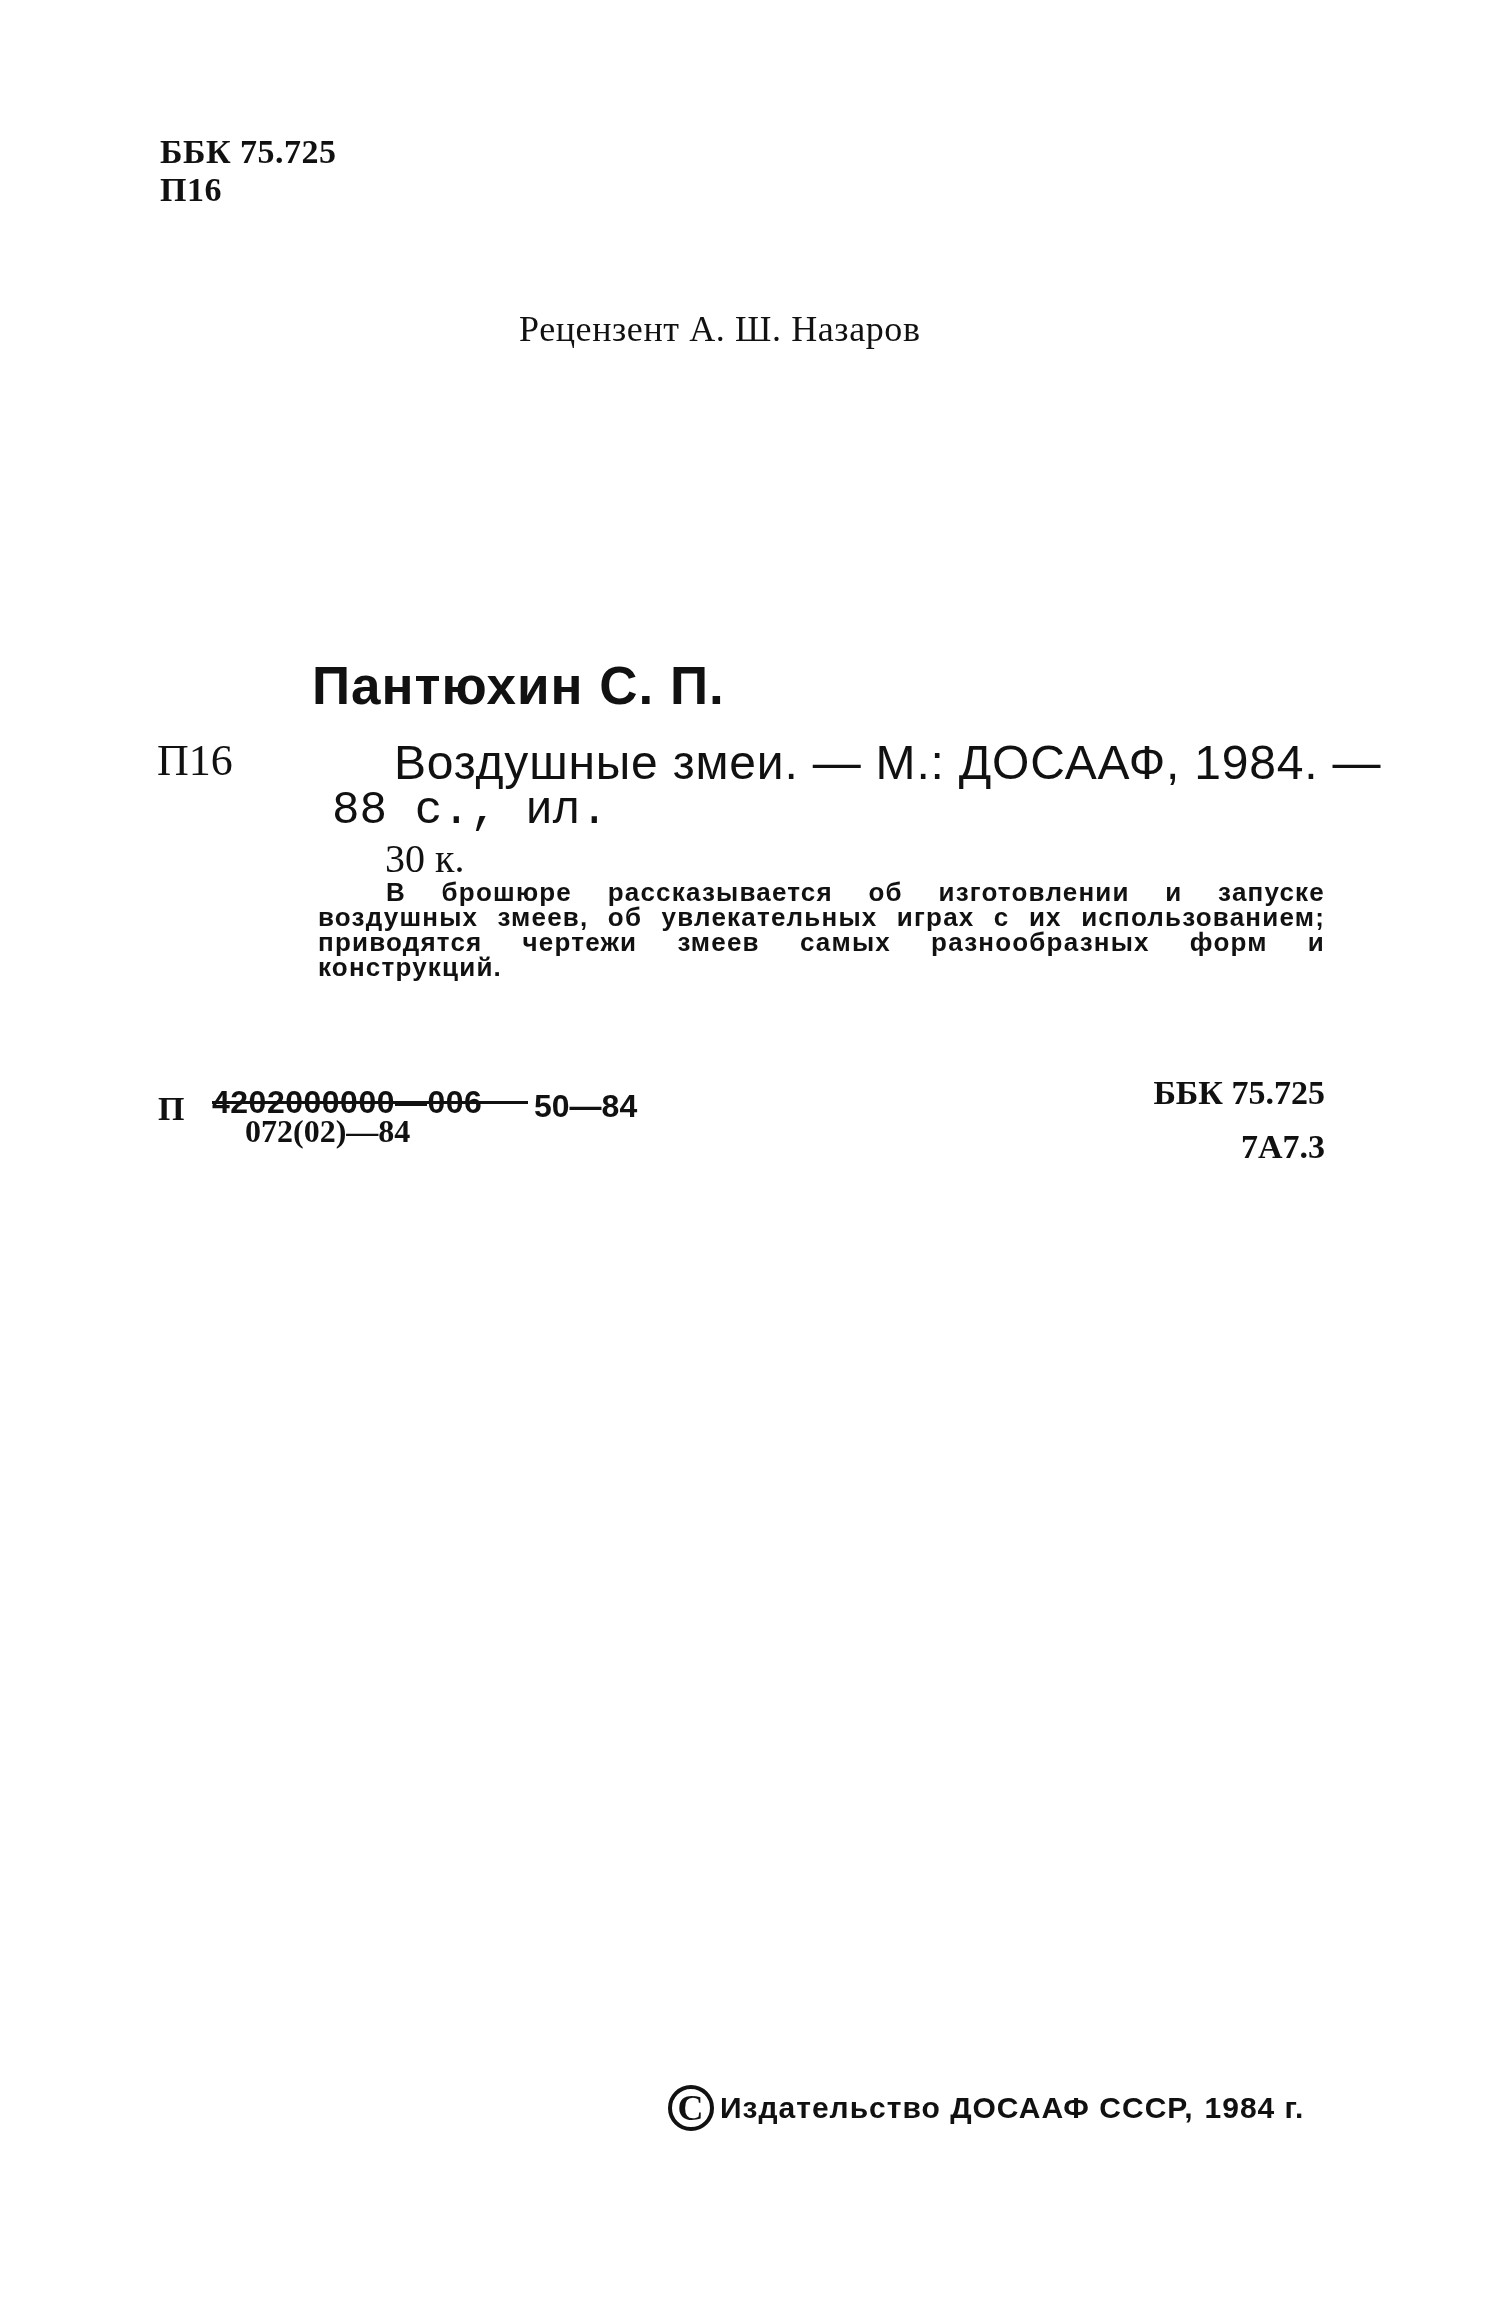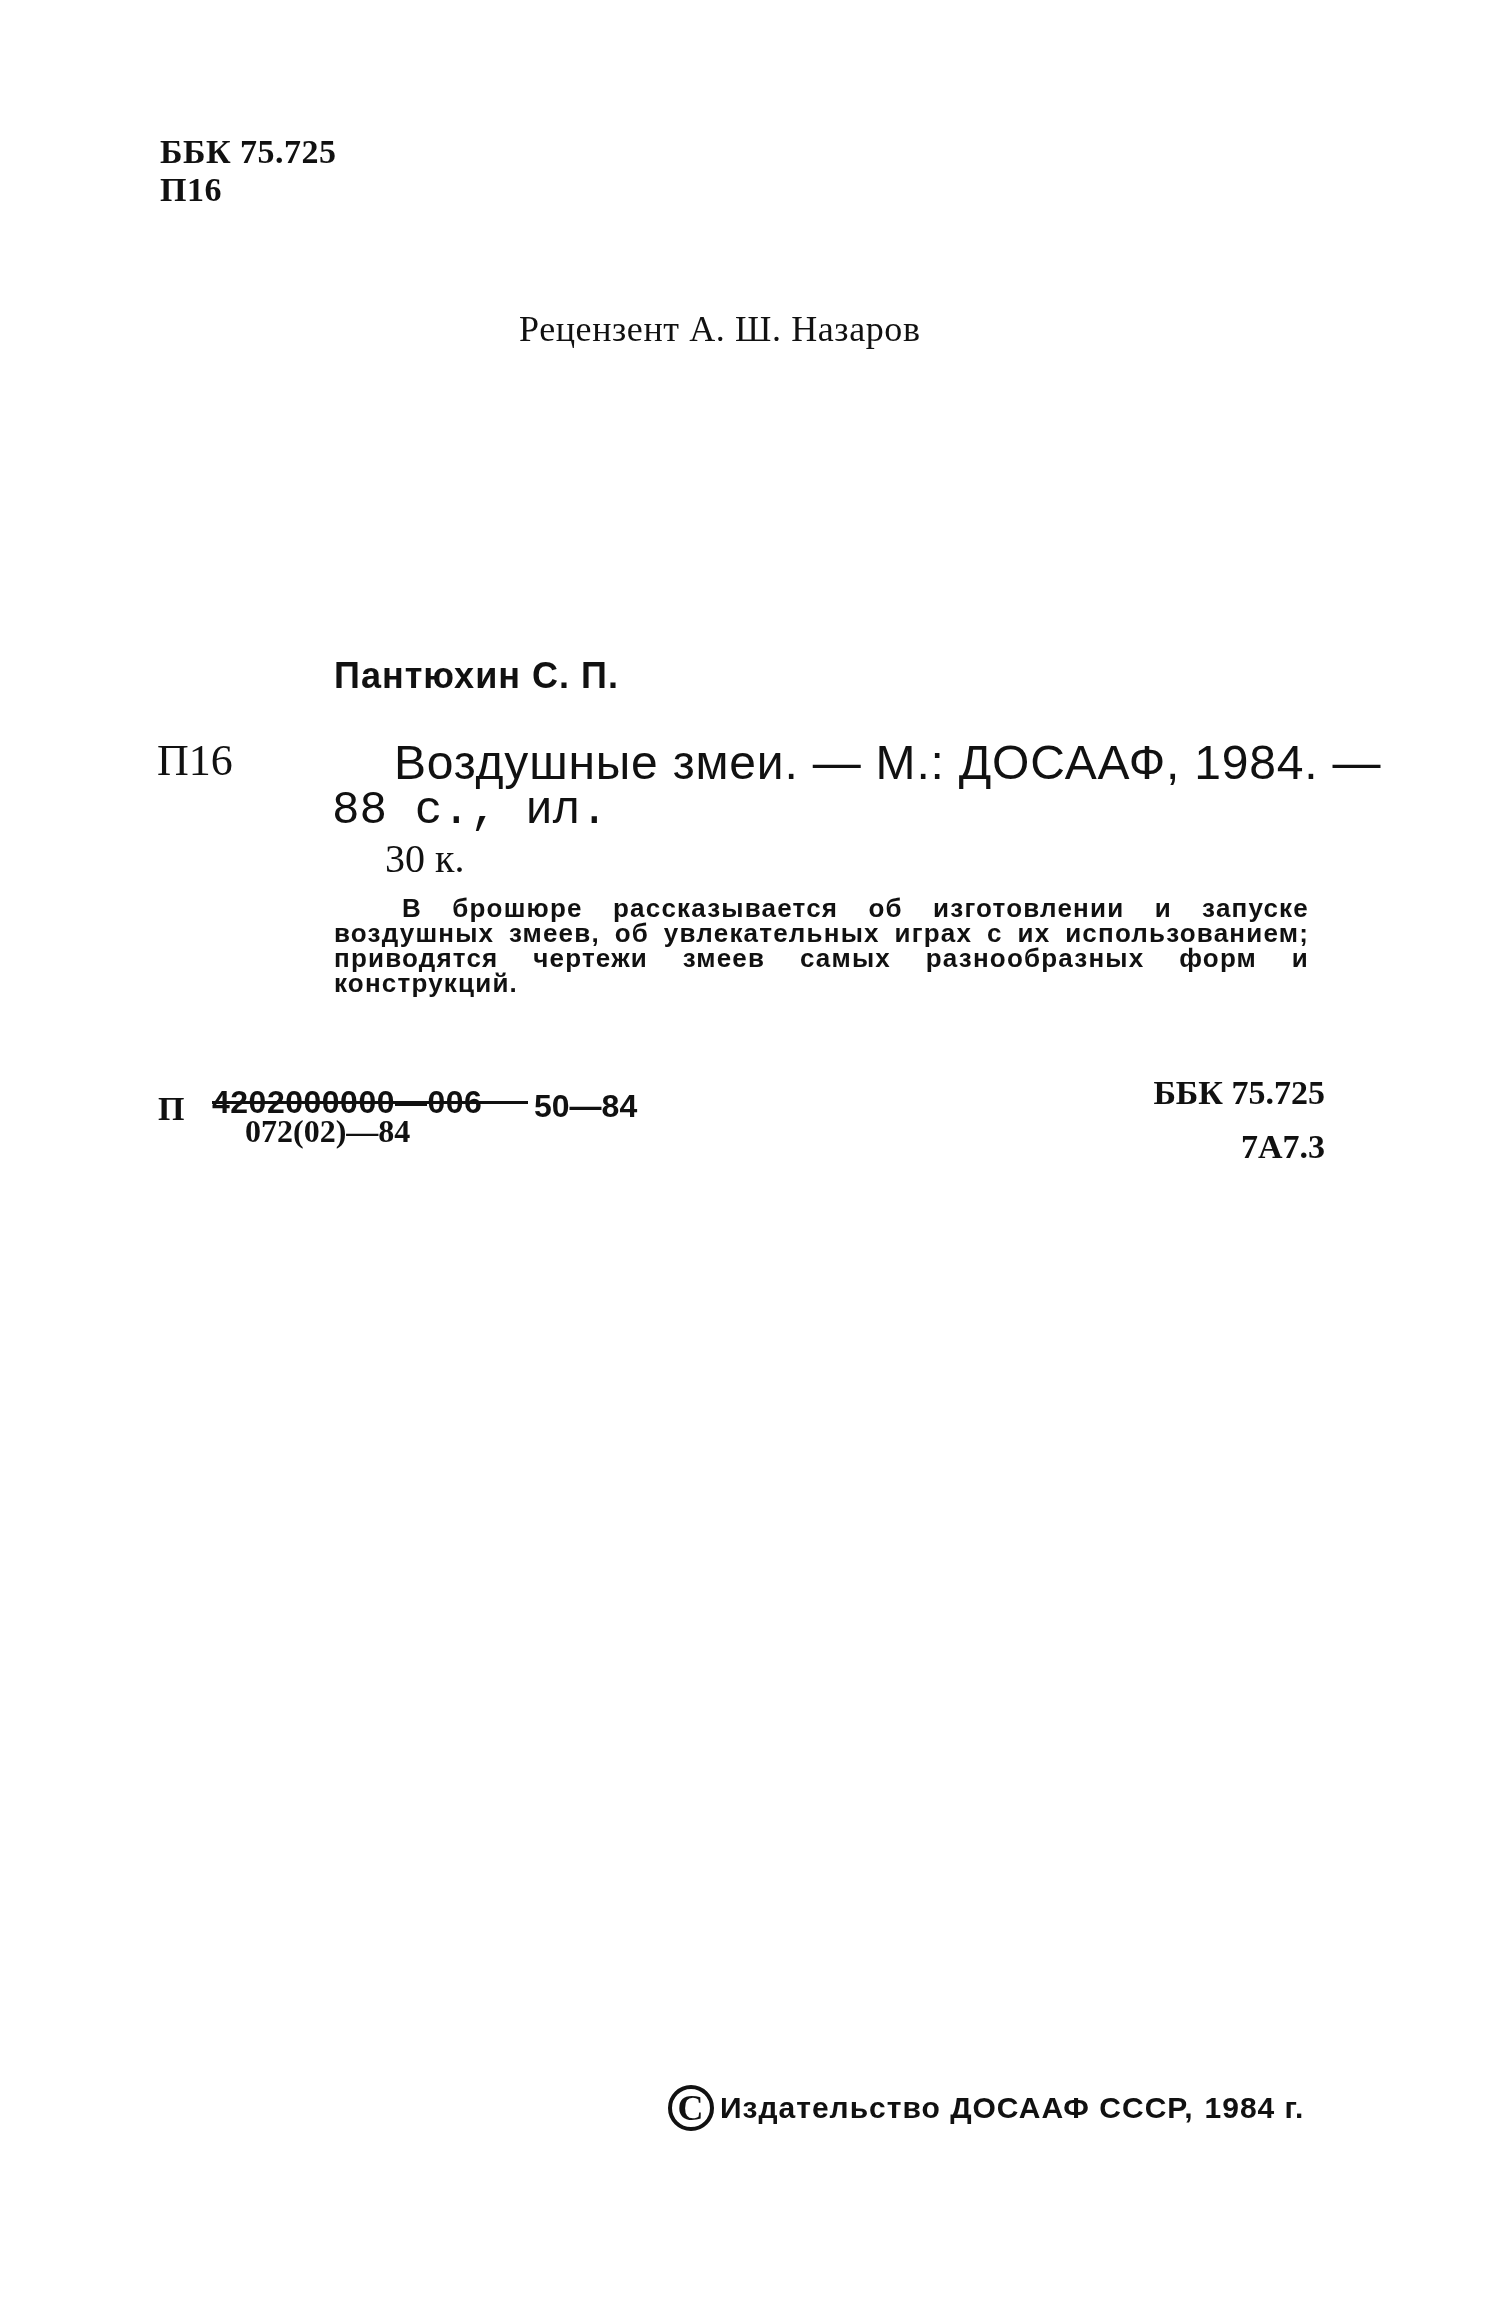--- a/index.html
+++ b/index.html
@@ -9,40 +9,40 @@
       font-family: "Liberation Serif", "DejaVu Serif", serif;
     }
     .abs { position: absolute; white-space: nowrap; }
 
     
     .bbk-top { left: 160px; top: 133px; font-size: 34px; line-height: 38px; font-weight: bold; }
     .bbk-top div { letter-spacing: 0.5px; }
 
     .reviewer { left: 519px; top: 308px; font-size: 36px; letter-spacing: 0.6px; }
 
-    .author { left: 334px; top: 655px; font-size: 36px; font-weight: bold; letter-spacing: 1px;
+    .author { left: 312px; top: 655px; font-size: 53px; font-weight: bold; letter-spacing: 1px;
               font-family: "Liberation Sans Narrow", "Liberation Sans", sans-serif; }
 
     .shelf-code { left: 157px; top: 735px; font-size: 44px; font-family: "Liberation Serif", serif; }
 
     .title-line { left: 394px; top: 735px; font-size: 48px; letter-spacing: 0.8px;
                   font-family: "Liberation Sans Narrow", "Liberation Sans", sans-serif; font-weight: 300; }
     .pages-line { left: 332px; top: 785px; font-size: 46px;
                   font-family: Liberation Mono, monospace; }
     .price-line { left: 385px; top: 835px; font-size: 40px; }
 
     .annotation {
       left: 318px; top: 880px; width: 1007px;
       font-size: 26px; line-height: 25px; font-weight: bold;
       font-family: "Liberation Sans", sans-serif;
       text-align: justify; text-align-last: left;
       letter-spacing: 1.2px;
       white-space: normal;
     }
-    .annotation p { margin: 16px; text-indent: 68px; }
+    .annotation p { margin: 0; text-indent: 68px; }
     .annotation p.audience { margin-top: 8px; font-size: 26px; font-family: "Liberation Sans Narrow", "Liberation Sans", sans-serif; }
 
     
     .frac-letter { left: 158px; top: 1090px; font-size: 34px; font-weight: bold; }
     .frac-num { left: 212px; top: 1084px; font-size: 32px; font-weight: bold; letter-spacing: 0.5px;
                 font-family: "Liberation Sans Narrow", "Liberation Sans", sans-serif; }
     .frac-line { left: 212px; top: 1101px; width: 316px; height: 3px; background: #111; }
     .frac-den { left: 245px; top: 1113px; font-size: 32px; font-weight: bold;
                 font-family: Liberation Serif, serif; }
     .frac-tail { left: 534px; top: 1088px; font-size: 32px; font-weight: bold;

